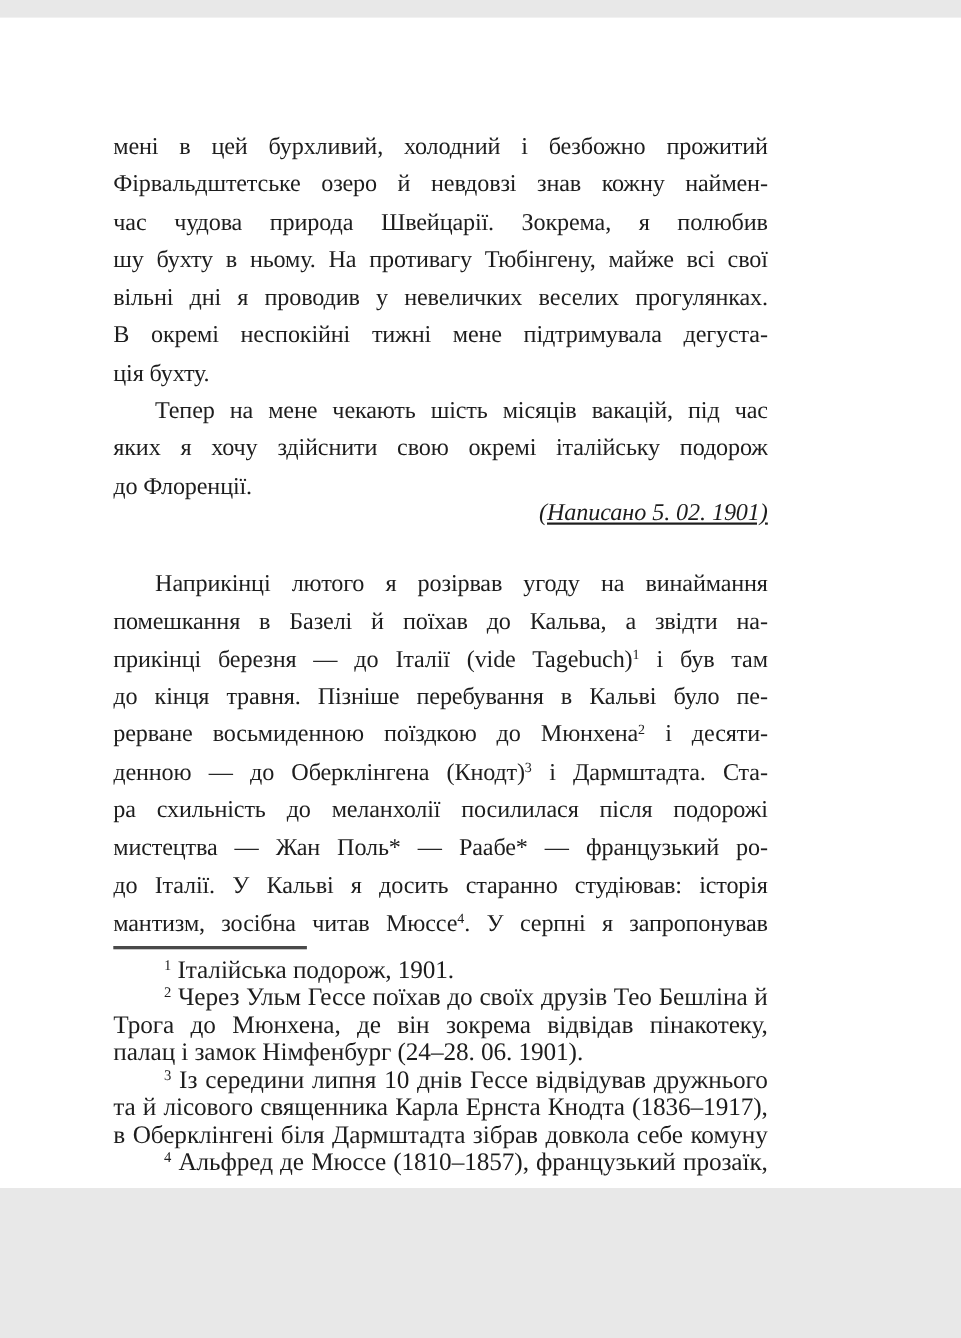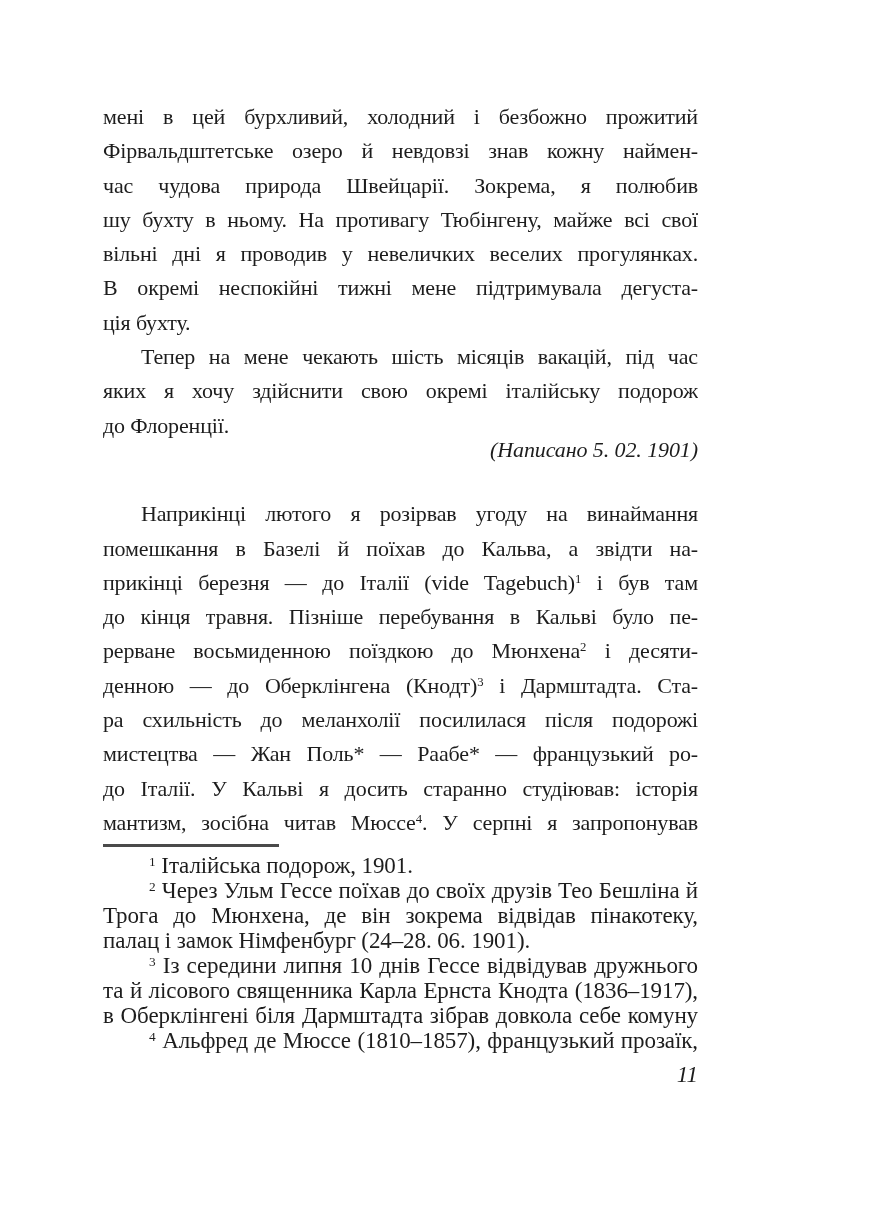--- a/index.html
+++ b/index.html
@@ -8,25 +8,25 @@
     --rule:#4a4a4a;
   }
   html,body{margin:0;padding:0;}
   body{
     background:#e8e8e8;
     font-family:"Liberation Serif","DejaVu Serif",serif;
   }
   .page{
     position:relative;
     width:874px;
-    height:1216px;
+    height:1064px;
     background:var(--bg);
     color:var(--ink);
     overflow:hidden;
-    margin:0 auto;
+    margin:16px auto;
   }
   .text-block{
     position:absolute;
     left:103px;
     top:0;
     width:595px;
     padding-top:100px;
   }
   
   .line{
@@ -42,20 +42,21 @@
   .line.indent{ text-indent:38px; }
   .para.gap{ margin-top:30px; }
   .date-line{
     font-size:22px;
     line-height:34.3px;
     height:34.3px;
     margin-top:-10px;
     font-style:italic;
     text-align:right;
     letter-spacing:-0.1px;
+    text-decoration:underline;
   }
   
   .fn-rule{
     width:176px;
     height:3px;
     background:var(--rule);
     margin:4px 0 6px 0;
   }
   .fn-line{
     font-size:23px;

